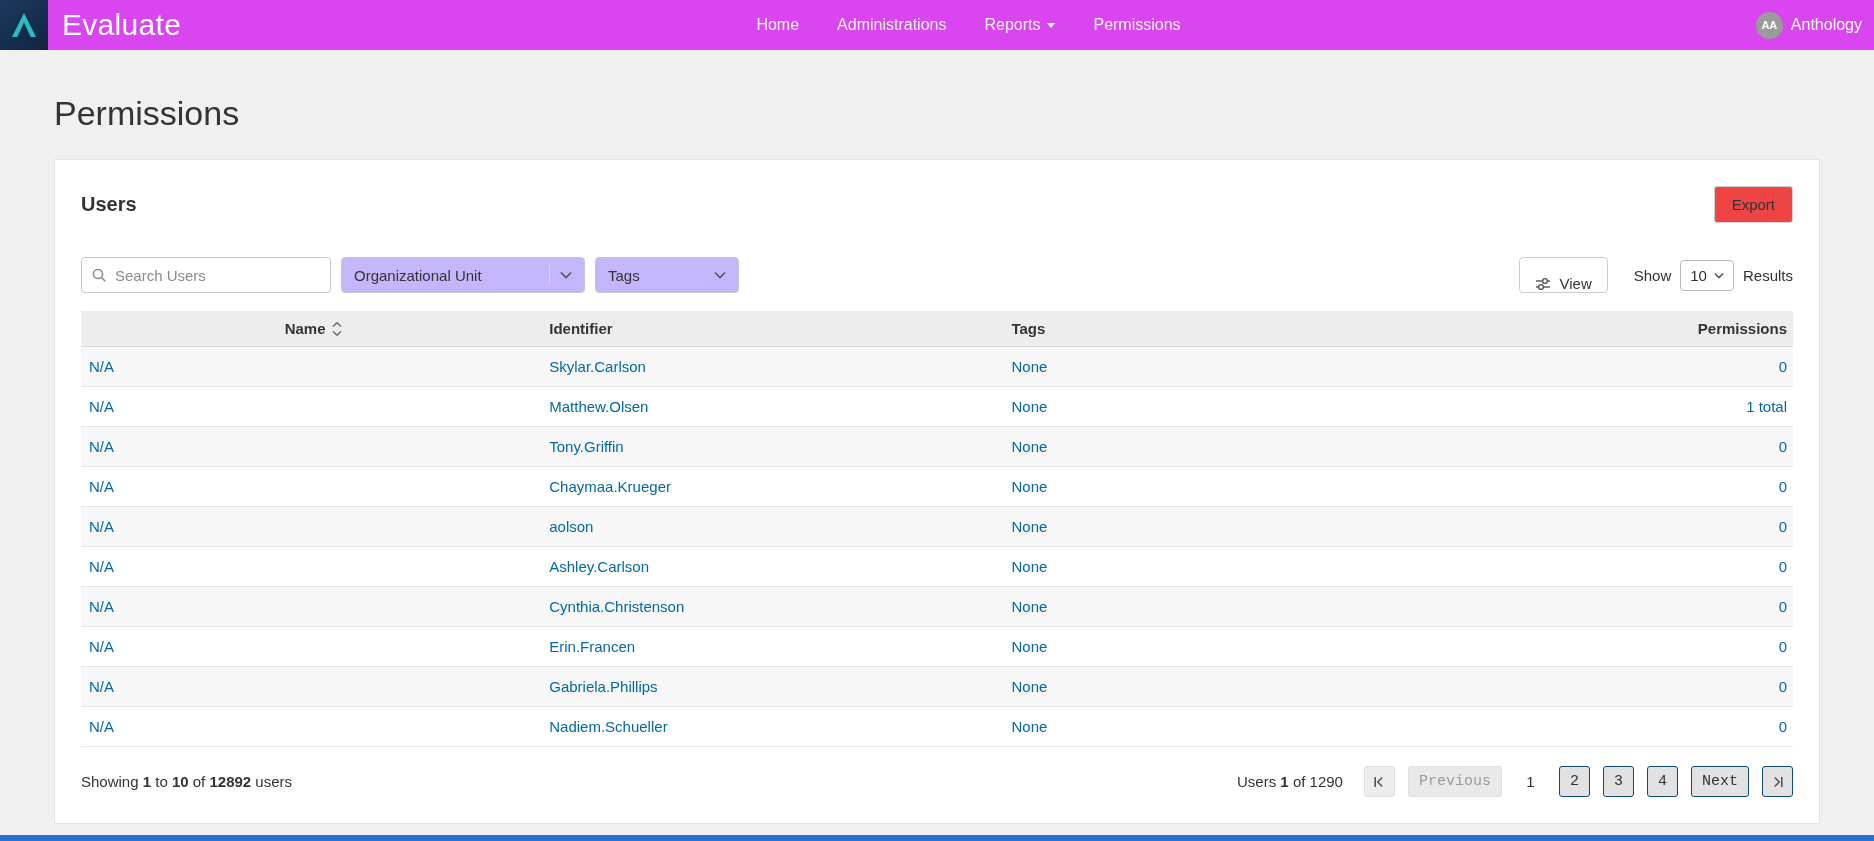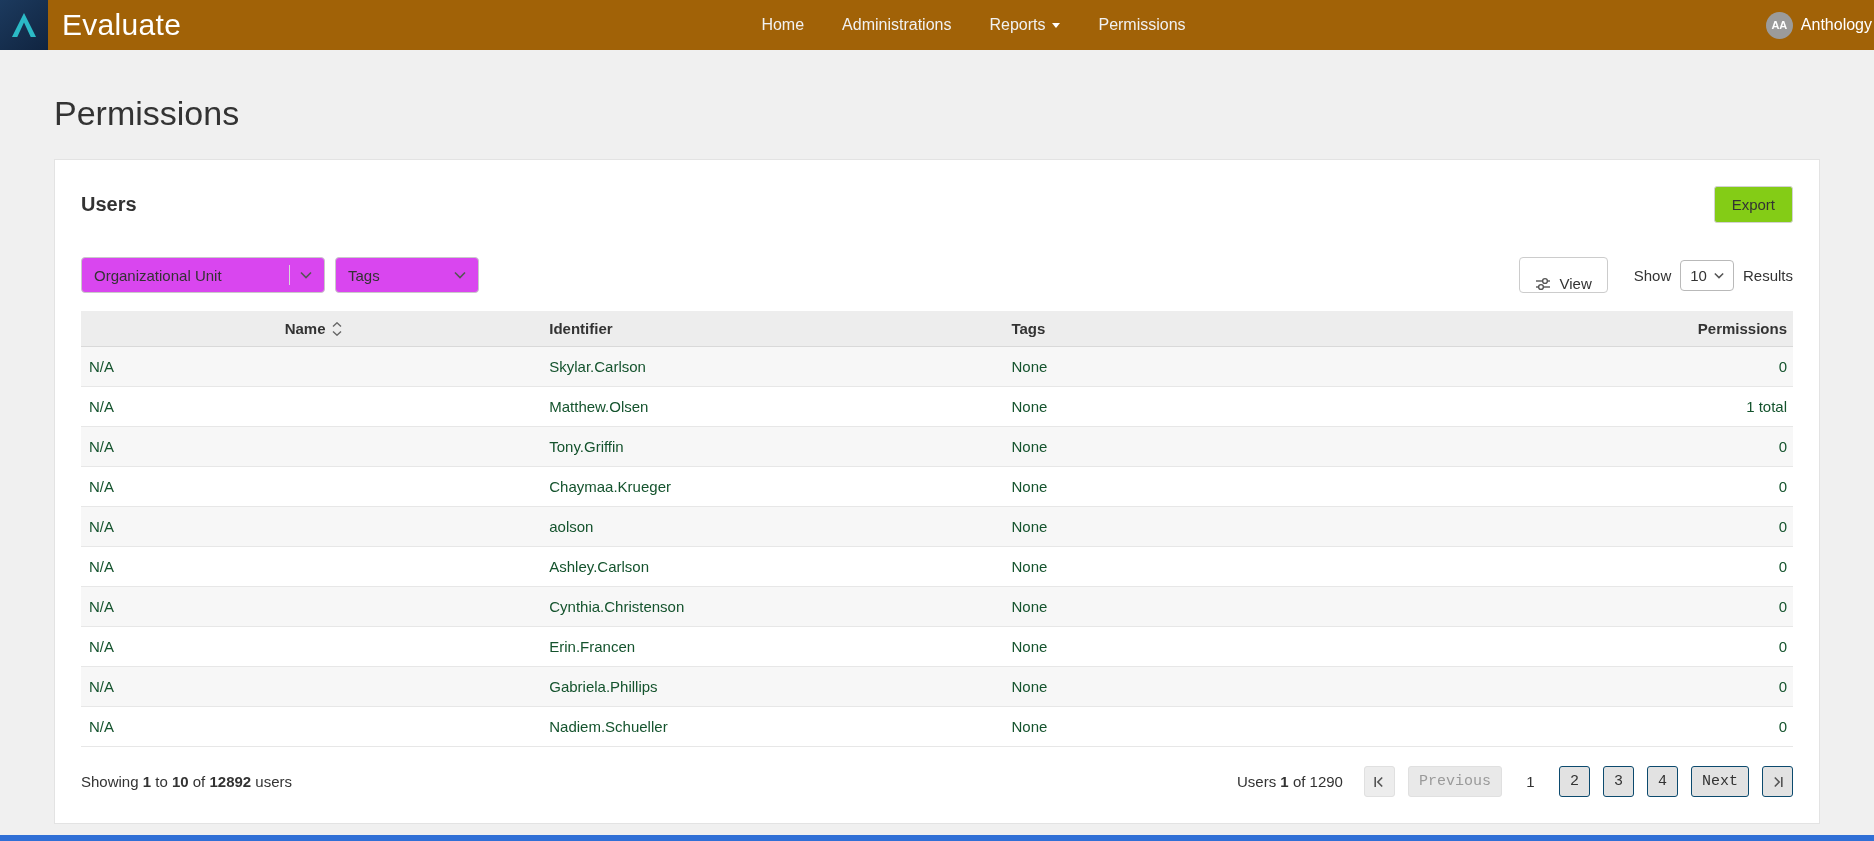--- a/index.html
+++ b/index.html
@@ -7,22 +7,22 @@
   body {
     font-family: "Liberation Sans", sans-serif;
     background: #f0f0f0;
     color: #333;
     position: relative;
   }
 
   
   .navbar {
     display: flex; align-items: center;
-    height: 50px; background: #a16207; color: #fff;
-    padding-right: 2px;
+    height: 50px; background: #d946ef; color: #fff;
+    padding-right: 12px;
   }
   .logo {
     width: 48px; height: 50px; flex: 0 0 auto;
     display: flex; align-items: center; justify-content: center;
     background: linear-gradient(140deg, #1c3a5e 0%, #102440 100%);
     cursor: pointer;
   }
   .brand { font-size: 30px; font-weight: 400; margin-left: 14px; letter-spacing: .3px; }
   .nav-links { display: flex; gap: 38px; margin: 0 auto; font-size: 16px; }
   .nav-link { color: #f1f1f1; cursor: pointer; display: flex; align-items: center; white-space: nowrap; text-align: right; }
@@ -40,37 +40,37 @@
   }
 
   
   .page { padding: 0 54px; }
   .page-title { font-size: 34px; font-weight: 400; color: #333; margin: 44px 0 26px; }
 
   .card { background: #fff; border: 1px solid #e3e3e3; padding: 26px; }
   .card-head { display: flex; justify-content: space-between; align-items: center; }
   .card-title { font-size: 20px; font-weight: 700; color: #333; }
   .btn-export {
-    padding: 9px 17px; background: #84cc16; border: 1px solid #d2d2d2;
+    padding: 9px 17px; background: #ef4444; border: 1px solid #d2d2d2;
     border-radius: 3px; font-size: 15px; color: #333; cursor: pointer;
     font-family: inherit;
   }
 
   
   .filters { display: flex; align-items: center; margin-top: 34px; gap: 10px; }
   .search-wrap { position: relative; width: 250px; }
   .search-wrap svg { position: absolute; left: 10px; top: 10px; }
   .search-input {
     width: 100%; height: 36px; border: 1px solid #c9c9c9; border-radius: 4px;
     padding: 0 10px 0 33px; font-size: 15px; color: #333; font-family: inherit;
     outline: none;
   }
   .search-input::placeholder { color: #8a8a8a; }
   .dd {
-    height: 36px; border: 1px solid #c9c9c9; border-radius: 4px; background: #d946ef;
+    height: 36px; border: 1px solid #c9c9c9; border-radius: 4px; background: #c4b5fd;
     display: flex; align-items: center; justify-content: space-between;
     padding: 0 12px; font-size: 15px; color: #333; cursor: pointer;
   }
   .dd-org { width: 244px; }
   .dd-tags { width: 144px; }
   .dd .dd-sep { width: 1px; height: 20px; background: #d8d8d8; margin: 0 10px 0 auto; }
   .spacer { flex: 1; }
   .btn-view {
     height: 36px; border: 1px solid #ccc; background: #fff; border-radius: 4px;
     display: flex; align-items: flex-end; gap: 9px; padding: 0 15px;
@@ -89,21 +89,21 @@
   thead th {
     background: #ededed; text-align: left; font-weight: 700; color: #333;
     padding: 9px 6px; border-bottom: 1px solid #d9d9d9;
   }
   thead th:first-child, tbody td:first-child { padding-left: 8px; }
   th.col-name { width: 27%; text-align: center; }
   th.col-identifier { width: 27%; }
   th.col-tags { width: 30%; }
   th.col-permissions { width: 16%; }
   .right { text-align: right !important; }
-  tbody td { padding: 11px 6px; border-bottom: 1px solid #e7e7e7; color: #14532d; overflow: hidden; white-space: nowrap; }
+  tbody td { padding: 11px 6px; border-bottom: 1px solid #e7e7e7; color: #0369a1; overflow: hidden; white-space: nowrap; }
   tbody tr:nth-child(odd) { background: #f7f7f7; }
   tbody tr { cursor: pointer; }
   .th-inner { display: inline-flex; align-items: center; gap: 6px; }
 
   
   .card-foot { display: flex; align-items: center; justify-content: space-between; margin-top: 19px; font-size: 15px; color: #333; gap: 12px; }
   .pagination { display: flex; align-items: center; gap: 13px; }
   .page-info { margin-right: 8px; }
   .pg-btn {
     min-width: 31px; height: 31px; display: inline-flex; align-items: center; justify-content: center;
@@ -150,20 +150,27 @@
 <main class="page">
   <h1 class="page-title">Permissions</h1>
 
   <section class="card">
     <div class="card-head">
       <h2 class="card-title">Users</h2>
       <button class="btn-export">Export</button>
     </div>
 
     <div class="filters">
+      <div class="search-wrap">
+        <svg width="16" height="16" viewBox="0 0 16 16">
+          <circle cx="7" cy="7" r="4.6" fill="none" stroke="#8a8a8a" stroke-width="1.5"></circle>
+          <line x1="10.6" y1="10.6" x2="14.3" y2="14.3" stroke="#8a8a8a" stroke-width="1.5"></line>
+        </svg>
+        <input class="search-input" type="text" placeholder="Search Users" style="">
+      </div>
 
       <div class="dd dd-org">
         <span>Organizational Unit</span>
         <span class="dd-sep"></span>
         <svg width="12" height="8" viewBox="0 0 12 8">
           <polyline points="1,1.5 6,6.5 11,1.5" fill="none" stroke="#555" stroke-width="1.6"></polyline>
         </svg>
       </div>
 
       <div class="dd dd-tags">

